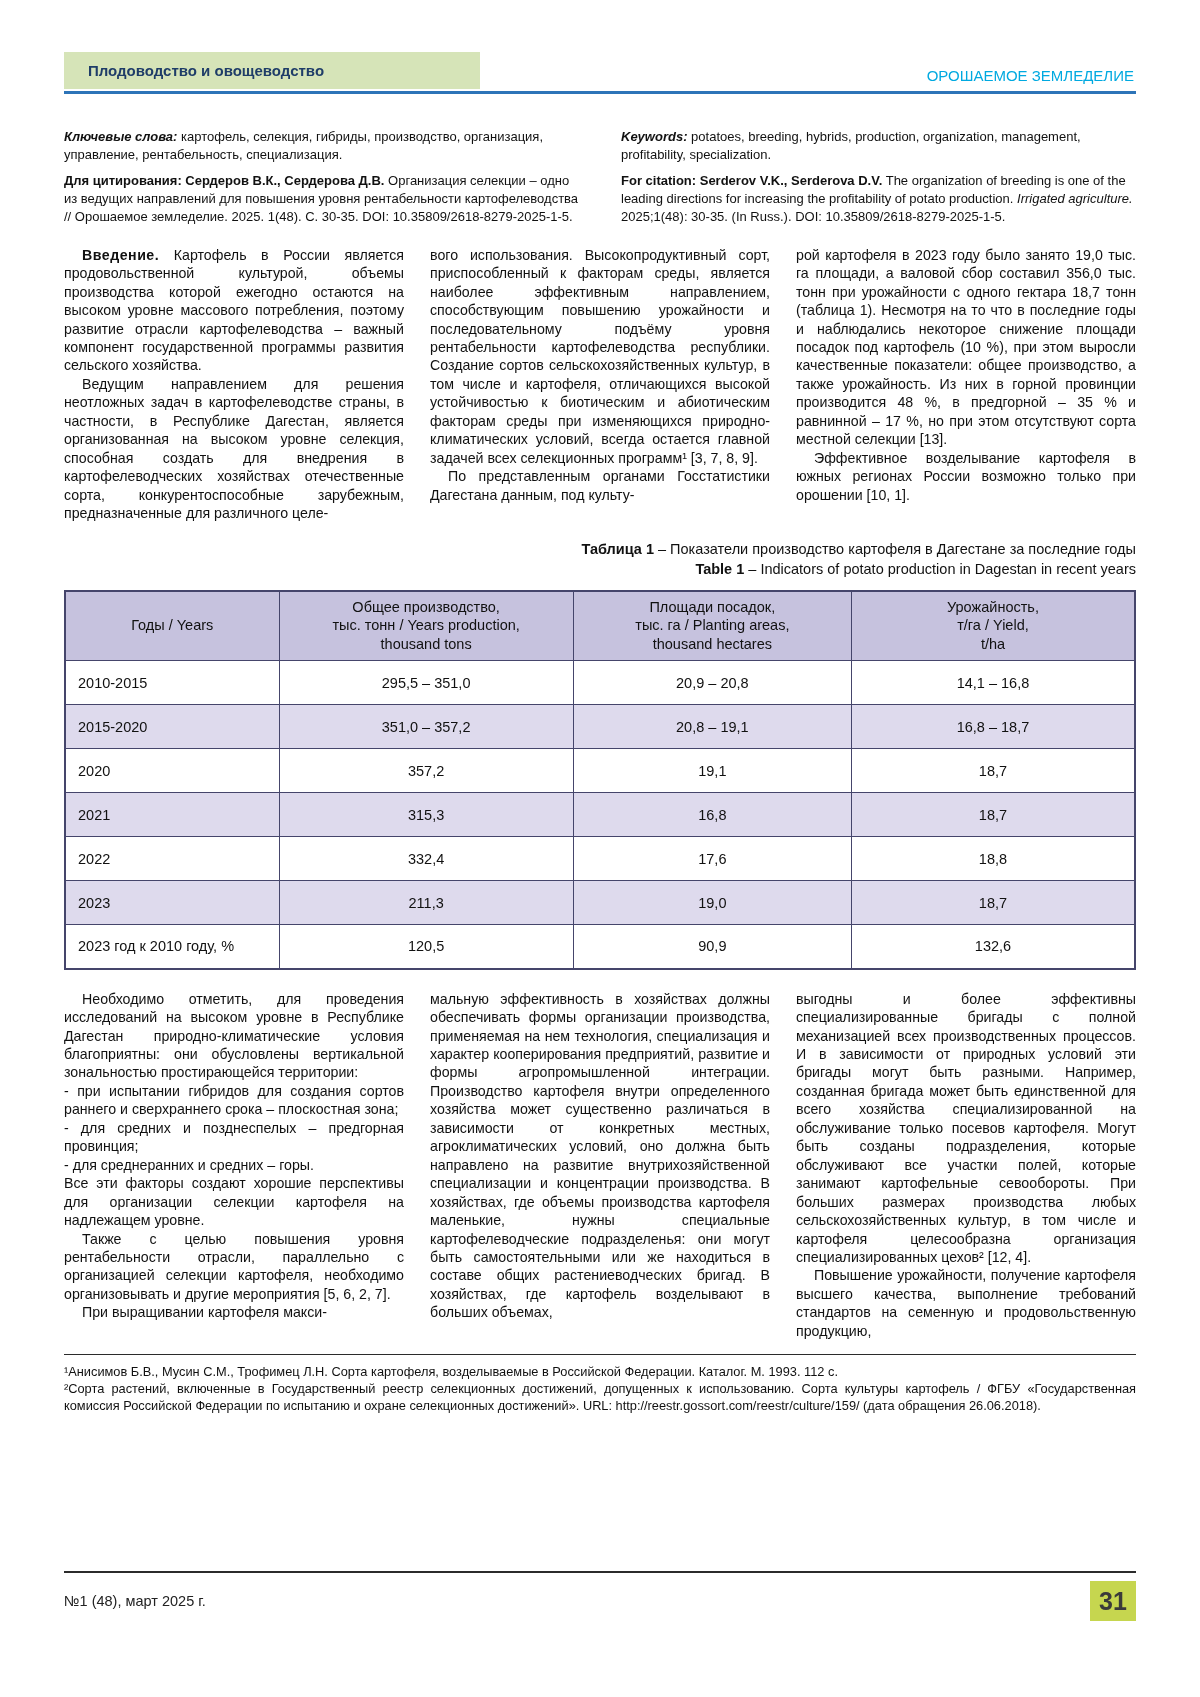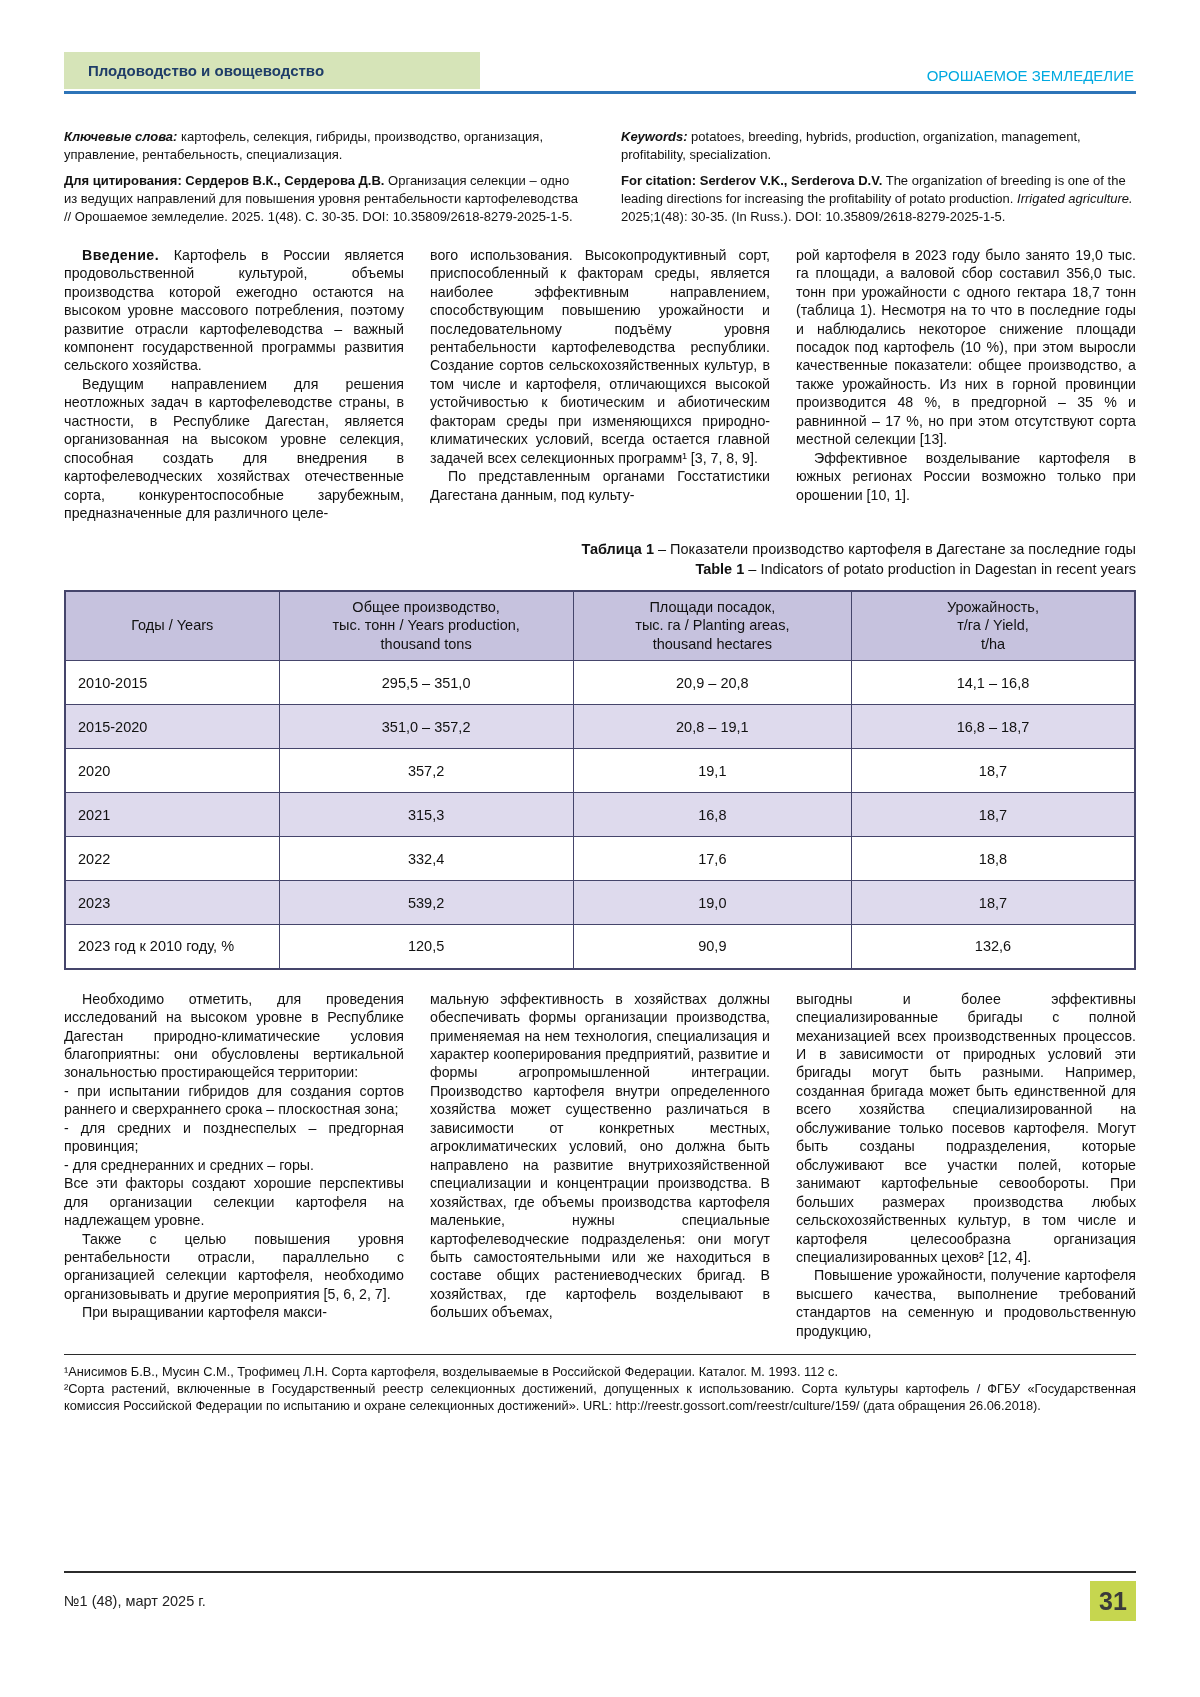--- a/index.html
+++ b/index.html
@@ -190,21 +190,21 @@
         <td>18,7</td>
       </tr>
       <tr>
         <td>2022</td>
         <td>332,4</td>
         <td>17,6</td>
         <td>18,8</td>
       </tr>
       <tr>
         <td>2023</td>
-        <td>539,2</td>
+        <td>211,3</td>
         <td>19,0</td>
         <td>18,7</td>
       </tr>
       <tr>
         <td>2023 год к 2010 году, %</td>
         <td>120,5</td>
         <td>90,9</td>
         <td>132,6</td>
       </tr>
     </tbody>

